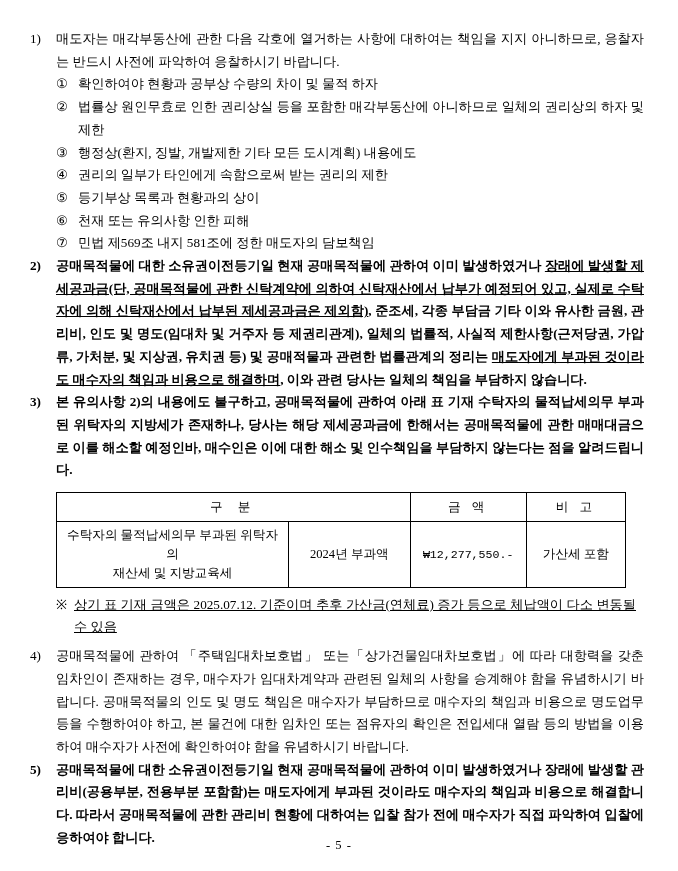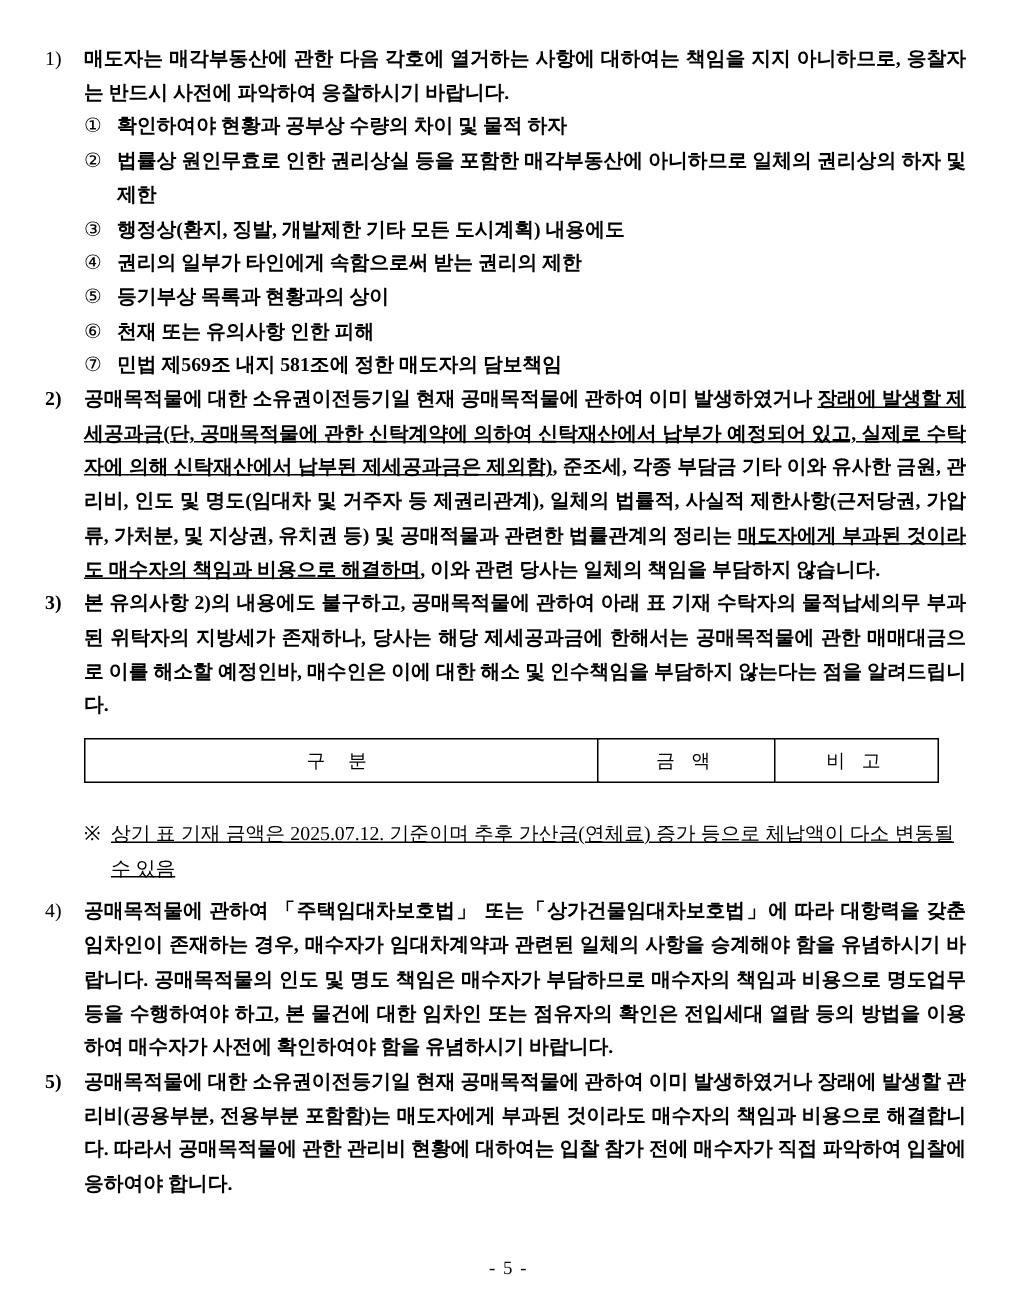--- a/index.html
+++ b/index.html
@@ -35,37 +35,36 @@
     text-align: left;
     white-space: nowrap;
   }
   .marker.sub {
     width: 22px;
   }
   .body-text {
     flex: 1 1 auto;
     text-align: justify;
     word-break: break-all;
-    font-weight: bold;
   }
   .lv1 {
     margin-left: 0px;
   }
   .lv2 {
     margin-left: 26px;
   }
   .bold .marker, .bold .body-text {
     font-weight: bold;
   }
   .u {
     text-decoration: underline;
   }
   
   .tbl-wrap {
-    margin: 10px 0 23px 26px;
+    margin: 10px 0 6px 26px;
     width: 570px;
   }
   table.info {
     border-collapse: collapse;
     width: 570px;
     font-size: 12.6px;
   }
   table.info td, table.info th {
     border: 1px solid #000000;
     padding: 4px 6px;
@@ -175,20 +174,29 @@
   </div>
 
   <div class="tbl-wrap">
     <table class="info">
       <tbody>
           <tr>
         <th class="hdr-gubun" colspan="2">구  분</th>
         <th class="hdr-amt">금  액</th>
         <th class="hdr-note">비  고</th>
       </tr>
+      <tr>
+        <td class="left-cell">
+          <div>수탁자의 물적납세의무 부과된 위탁자의</div>
+          <div>재산세 및 지방교육세</div>
+        </td>
+        <td class="mid-cell">2024년 부과액</td>
+        <td class="amt-cell">₩12,277,550.-</td>
+        <td class="note-cell">가산세 포함</td>
+      </tr>
     </tbody>
       </table>
   </div>
 
   <div class="note-line">
     <span class="note-mark">※</span>
     <span class="note-body">상기 표 기재 금액은 2025.07.12. 기준이며 추후 가산금(연체료) 증가 등으로 체납액이 다소 변동될 수 있음</span>
   </div>
 
   <div class="item lv1">

